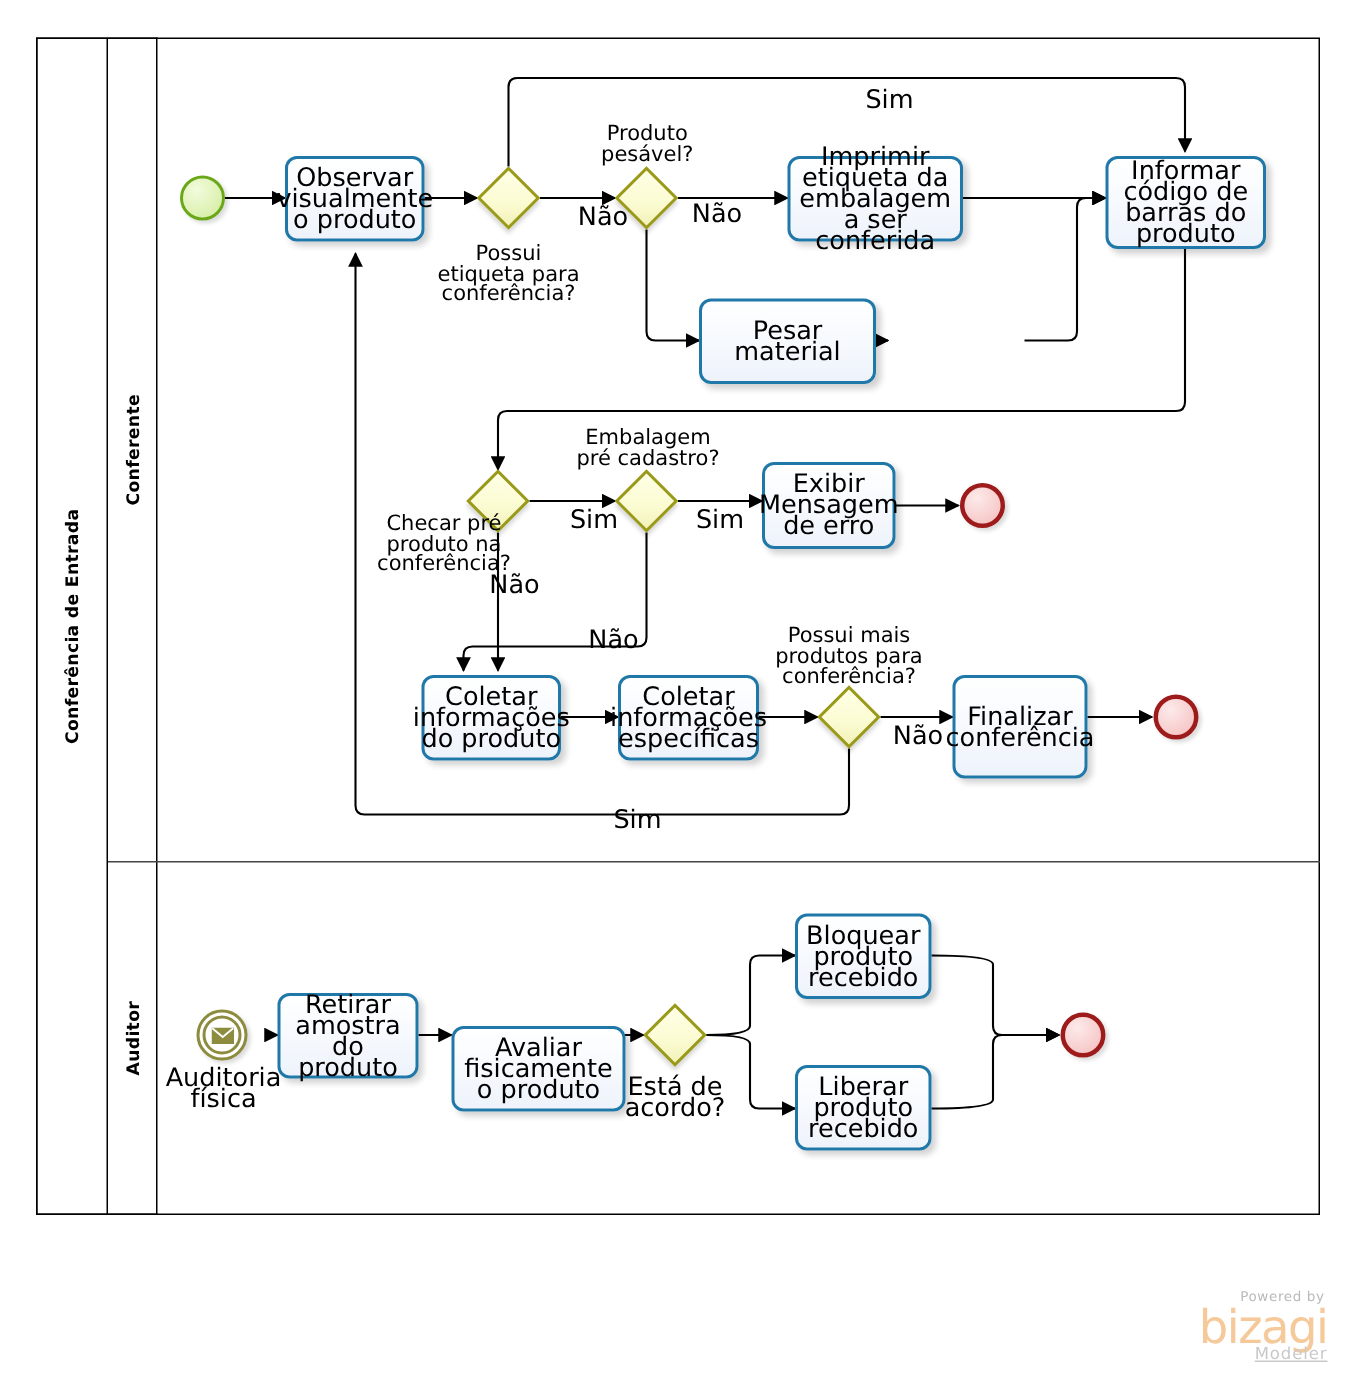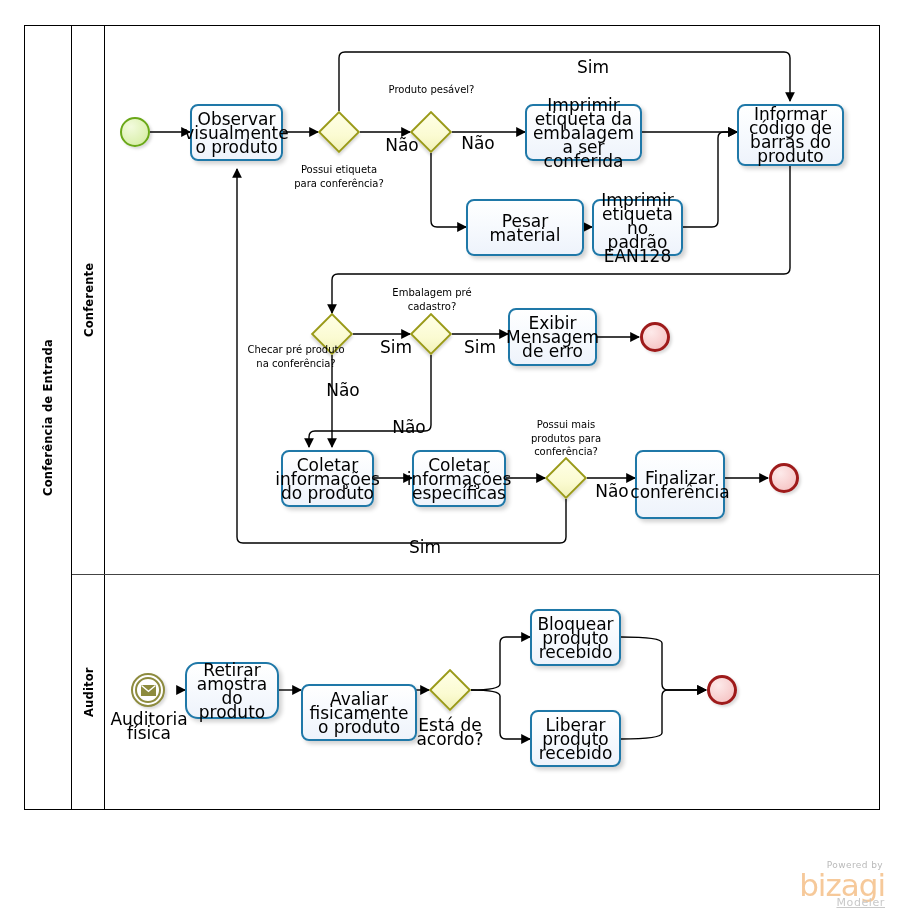--- a/index.html
+++ b/index.html
@@ -53,21 +53,21 @@
     background:#ffffff;
     display:flex;align-items:center;justify-content:center;
     box-shadow:2px 2px 3px rgba(0,0,0,0.15);
   }
   .ev-msg .inner{
     width:26px;height:26px;border-radius:50%;border:2px solid #8d8b3e;
     display:flex;align-items:center;justify-content:center;box-sizing:border-box;
   }
 
   
-  .lbl{position:absolute;font-size:10px;color:#000;line-height:13.5px;text-align:center;white-space:pre-line;}
+  .lbl{position:absolute;font-size:14px;color:#000;line-height:13.5px;text-align:center;white-space:pre-line;}
   .lbl-sm{font-size:17px;}
 
   
   .pool-border{position:absolute;border:1px solid #000;box-sizing:border-box;}
   .lane-line{position:absolute;background:#444;}
   .pool-title,.lane-title{
     position:absolute;
     font-weight:bold;font-size:11.5px;color:#000;
     writing-mode:vertical-rl;transform:rotate(180deg);
     display:flex;align-items:center;justify-content:center;
@@ -175,23 +175,20 @@
   <div class="lbl" style="left:383px;top:83px;width:97px;">Produto pesável?</div>
 
   <div class="node task" style="left:525px;top:104px;width:117px;height:57px;">
     <span>Imprimir etiqueta da embalagem a ser conferida</span>
   </div>
 
   <div class="node task" style="left:466px;top:199px;width:118px;height:57px;">
     <span>Pesar material</span>
   </div>
 
-  <div class="node task" style="left:592px;top:199px;width:91px;height:57px;">
-    <span>Imprimir etiqueta no padrão EAN128</span>
-  </div>
 
   <div class="node task" style="left:737px;top:104px;width:107px;height:62px;">
     <span>Informar código de barras do produto</span>
   </div>
 
   <div class="node gw" style="left:311px;top:313px;">
     <div class="gwdiamond"></div>
   </div>
   <div class="lbl" style="left:246px;top:343px;width:100px;">Checar pré produto na conferência?</div>
 
@@ -238,21 +235,21 @@
   <div class="node ev ev-msg" style="left:131px;top:673px;border-radius:50%;">
     <div class="inner">
       <svg width="15" height="11" viewBox="0 0 15 11">
         <rect x="0.5" y="0.5" width="14" height="10" fill="#8d8b3e" stroke="#8d8b3e"></rect>
         <path d="M0.5,0.5 L7.5,6.3 L14.5,0.5" fill="none" stroke="#ffffff" stroke-width="1.3"></path>
       </svg>
     </div>
   </div>
   <div class="lbl lbl-sm" style="left:103px;top:713px;width:92px;">Auditoria física</div>
 
-  <div class="node task" style="left:185px;top:662px;width:94px;height:57px;border-radius:13px;">
+  <div class="node task" style="left:185px;top:662px;width:94px;height:57px;">
     <span>Retirar amostra do produto</span>
   </div>
 
   <div class="node task" style="left:301px;top:662px;width:116px;height:57px;margin-top:22px;">
     <span>Avaliar fisicamente o produto</span>
   </div>
 
   <div class="node gw" style="left:429px;top:669px;">
     <div class="gwdiamond"></div>
   </div>

